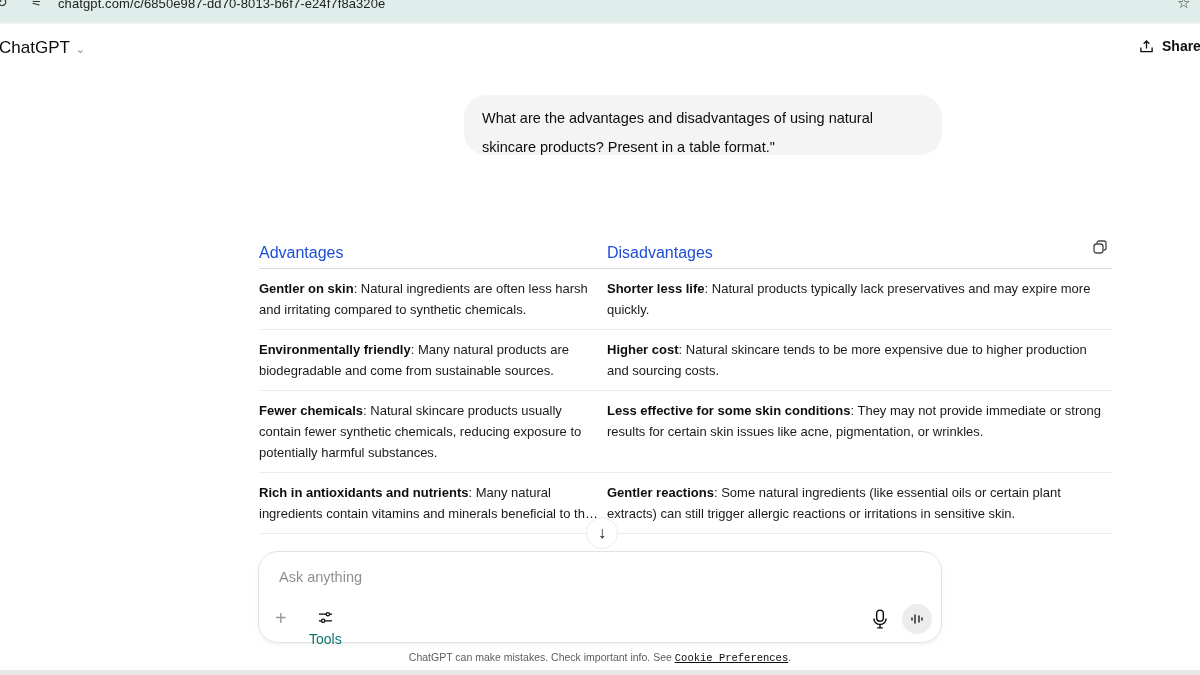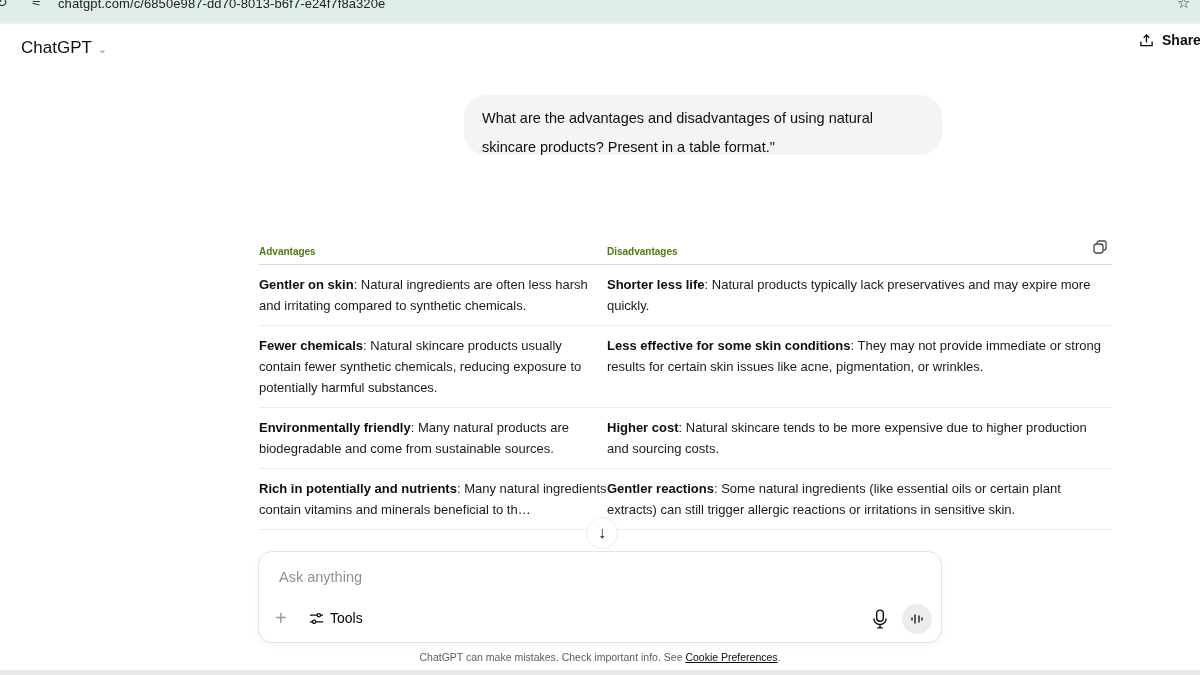--- a/index.html
+++ b/index.html
@@ -13,83 +13,83 @@
       background: #dfeeea; border-bottom: 2px solid #eef2f1;
     }
     .reload-icon { position: absolute; left: -4px; top: -6px; font-size: 14px; color: #333; }
     .site-info-icon { position: absolute; left: 31px; top: -5px; font-size: 12px; color: #333; }
     .url-text { position: absolute; left: 58px; top: -4px; font-size: 13px; color: #222; letter-spacing: 0.1px; }
     .star-icon { position: absolute; left: 1177px; top: -6px; font-size: 15px; color: #333; }
 
     .app-header { position: absolute; left: 0; top: 24px; width: 1200px; height: 50px; }
     .model-switcher {
       position: absolute; left: -1px; top: 14px; font-size: 17px; color: #0d0d0d;
-      display: flex; align-items: center; gap: 6px; cursor: pointer; padding-left: 22px;
+      display: flex; align-items: center; gap: 6px; cursor: pointer;
     }
     .chev { font-size: 11px; color: #8a8a8a; margin-top: 2px; }
     .share-button {
-      position: absolute; left: 1139px; top: 8px; display: flex; align-items: flex-end; gap: 8px;
+      position: absolute; left: 1139px; top: 14px; display: flex; align-items: flex-end; gap: 8px;
       font-size: 14px; font-weight: bold; color: #0d0d0d; cursor: pointer;
     }
     .share-button svg { width: 15px; height: 15px; }
 
     .user-bubble {
       position: absolute; left: 464px; top: 95px; width: 478px; height: 60px;
       box-sizing: border-box; background: #f4f4f4; border-radius: 22px;
       padding: 9px 18px; font-size: 14.5px; line-height: 29px; color: #0d0d0d;
     }
 
     .assistant { position: absolute; left: 259px; top: 230px; width: 853px; }
     .intro { font-size: 14.5px; line-height: 21px; color: #0d0d0d; margin-top: 1px; }
     .table-wrap { position: relative; margin-top: 11px; }
     .copy-table-icon { position: absolute; right: 4px; top: -2px; width: 16px; height: 16px; cursor: pointer; }
     table { border-collapse: collapse; width: 853px; table-layout: fixed; }
     th {
-      text-align: left; font-size: 10px; font-weight: bold; color: #4d7c0f;
+      text-align: left; font-size: 16px; font-weight: normal; color: #1d4ed8;
       padding: 3px 0 6px 0; border-bottom: 1px solid #d9d9d9; height: 14px;
     }
     td {
       vertical-align: top; font-size: 13px; line-height: 21px; color: #1a1a1a;
       padding: 9px 0 9px 0; border-bottom: 1px solid #ececec; margin-left: 16px;
     }
     td.adv { width: 348px; padding-right: 0; }
     td b { font-weight: bold; color: #0d0d0d; }
     col.c1 { width: 348px; }
 
     .scroll-down-button {
       position: absolute; left: 586px; top: 517px; width: 30px; height: 30px; border-radius: 50%;
       background: #ffffff; border: 1px solid #ececec; display: flex; align-items: center; justify-content: center;
       font-size: 16px; color: #0d0d0d; cursor: pointer; z-index: 3;
     }
 
     .composer-fade { position: absolute; left: 0; top: 553px; width: 1200px; height: 122px; background: #ffffff; z-index: 2; }
     .composer {
       position: absolute; left: 258px; top: 551px; width: 684px; height: 92px; box-sizing: border-box;
-      border: 1px solid #e3e3e3; border-radius: 14px; background: #fff; z-index: 4;
+      border: 1px solid #e3e3e3; border-radius: 20px; background: #fff; z-index: 4;
       box-shadow: 0 2px 6px rgba(0,0,0,0.05);
     }
     .composer-input {
       position: absolute; left: 18px; top: 16px; width: 640px; border: none; outline: none;
       font-family: "Liberation Sans", sans-serif; font-size: 14.5px; color: #0d0d0d; background: transparent;
     }
     .composer-input::placeholder { color: #8f8f8f; }
     .plus-button { position: absolute; left: 16px; top: 56px; font-size: 20px; color: #9a9a9a; cursor: pointer; line-height: 20px; }
-    .tools-button { position: absolute; left: 50px; top: 58px; display: flex; align-items: center; gap: 6px; font-size: 14px; color: #000000; cursor: pointer; }
+    .tools-button { position: absolute; left: 50px; top: 58px; display: flex; align-items: center; gap: 6px; font-size: 14px; color: #0f766e; cursor: pointer; flex-direction: column; }
     .tools-button svg { width: 15px; height: 15px; }
     .mic-button { position: absolute; left: 612px; top: 57px; width: 18px; height: 20px; cursor: pointer; }
     .voice-button {
       position: absolute; left: 643px; top: 52px; width: 30px; height: 30px; border-radius: 50%;
       background: #ececec; display: flex; align-items: center; justify-content: center; cursor: pointer;
     }
 
     .footer-note {
       position: absolute; left: 0; top: 651px; width: 1200px; text-align: center; z-index: 4;
       font-size: 10.5px; color: #5d5d5d;
     }
-    .footer-note a { color: #0d0d0d; text-decoration: underline; cursor: pointer; }
+    .footer-note a { color: #0d0d0d; text-decoration: underline; cursor: pointer; font-family: Liberation Mono, monospace; }
     .bottom-strip { position: absolute; left: 0; top: 670px; width: 1200px; height: 5px; background: #e8e8e8; z-index: 5; }
   </style>
 </head>
 <body>
 
 <div class="browser-bar">
   <span class="reload-icon">↻</span>
   <span class="site-info-icon">⚟</span>
   <span class="url-text">chatgpt.com/c/6850e987-dd70-8013-b6f7-e24f7f8a320e</span>
   <span class="star-icon">☆</span>
@@ -128,29 +128,29 @@
           <th>Advantages</th>
           <th>Disadvantages</th>
         </tr>
       </thead>
       <tbody>
         <tr>
           <td class="adv"><b>Gentler on skin</b><span>: Natural ingredients are often less harsh and irritating compared to synthetic chemicals.</span></td>
           <td><b>Shorter less life</b><span>: Natural products typically lack preservatives and may expire more quickly.</span></td>
         </tr>
         <tr>
+          <td class="adv"><b>Environmentally friendly</b><span>: Many natural products are biodegradable and come from sustainable sources.</span></td>
+          <td><b>Higher cost</b><span>: Natural skincare tends to be more expensive due to higher production and sourcing costs.</span></td>
+        </tr>
+        <tr>
           <td class="adv"><b>Fewer chemicals</b><span>: Natural skincare products usually contain fewer synthetic chemicals, reducing exposure to potentially harmful substances.</span></td>
           <td><b>Less effective for some skin conditions</b><span>: They may not provide immediate or strong results for certain skin issues like acne, pigmentation, or wrinkles.</span></td>
         </tr>
         <tr>
-          <td class="adv"><b>Environmentally friendly</b><span>: Many natural products are biodegradable and come from sustainable sources.</span></td>
-          <td><b>Higher cost</b><span>: Natural skincare tends to be more expensive due to higher production and sourcing costs.</span></td>
-        </tr>
-        <tr>
-          <td class="adv"><b>Rich in potentially and nutrients</b><span>: Many natural ingredients contain vitamins and minerals beneficial to th…</span></td>
+          <td class="adv"><b>Rich in antioxidants and nutrients</b><span>: Many natural ingredients contain vitamins and minerals beneficial to th…</span></td>
           <td><b>Gentler reactions</b><span>: Some natural ingredients (like essential oils or certain plant extracts) can still trigger allergic reactions or irritations in sensitive skin.</span></td>
         </tr>
       </tbody>
     </table>
   </div>
 </div>
 
 <div class="scroll-down-button">
   <span>↓</span>
 </div>

